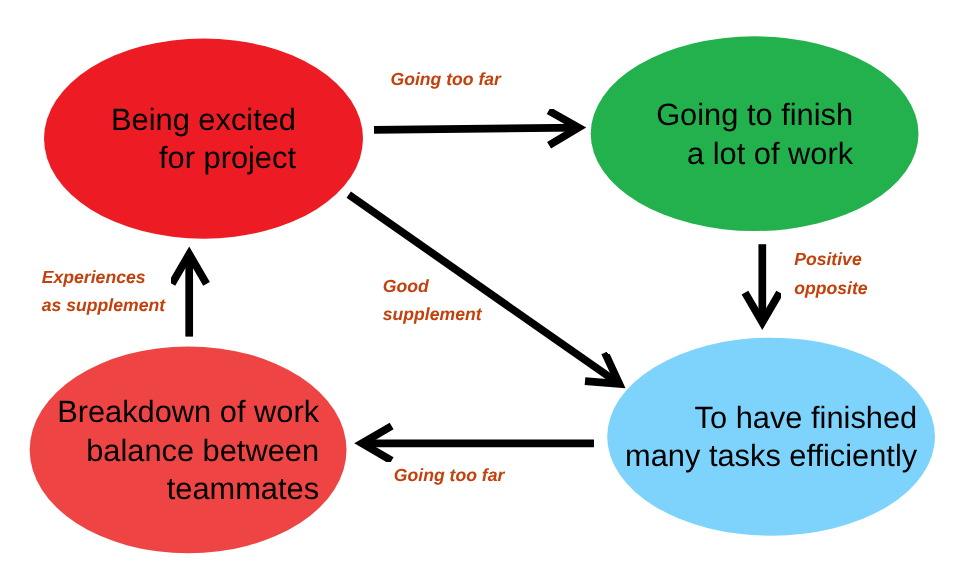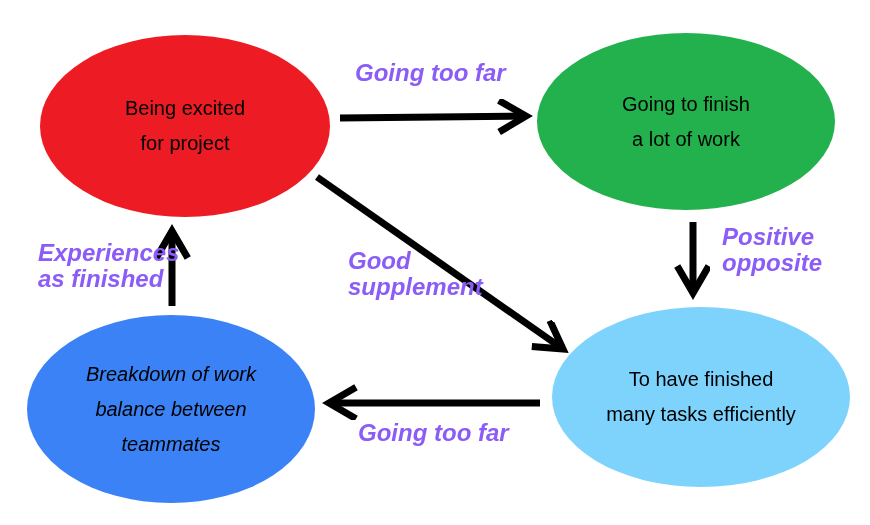--- a/index.html
+++ b/index.html
@@ -23,32 +23,32 @@
   }
   .node {
     position: absolute;
     border-radius: 50%;
     display: flex;
     align-items: center;
     justify-content: center;
   }
   .node-label {
     white-space: pre-line;
-    font-size: 20px;
+    font-size: 28px;
     line-height: 35px;
     color: #000000;
-    text-align: center;
+    text-align: right;
   }
   .edge-label {
     position: absolute;
     font-style: italic;
     font-weight: 600;
-    font-size: 24px;
+    font-size: 16px;
     line-height: 26px;
-    color: #8b5cf6;
+    color: #c2410c;
     white-space: pre-line;
   }
   .node-red    { left: 40px;  top: 35px;  width: 290px; height: 182px; }
   .node-green  { left: 537px; top: 33px;  width: 298px; height: 177px; }
   .node-blue   { left: 552px; top: 307px; width: 298px; height: 180px; }
   .node-yellow { left: 27px;  top: 315px; width: 288px; height: 188px; }
   .label-going-top    { left: 355px; top: 60px; }
   .label-positive     { left: 722px; top: 224px; }
   .label-supplement   { left: 348px; top: 248px; }
   .label-going-bottom { left: 358px; top: 420px; }
@@ -80,32 +80,32 @@
   <div class="node node-green" style="background-color: rgb(34, 177, 76);">
     <div class="node-label">Going to finish
 a lot of work</div>
   </div>
 
   <div class="node node-blue" style="background-color: #7dd3fc;">
     <div class="node-label">To have finished
 many tasks efficiently</div>
   </div>
 
-  <div class="node node-yellow" style="background-color: #3b82f6; font-style: italic;">
+  <div class="node node-yellow" style="background-color: #ef4444;">
     <div class="node-label">Breakdown of work
 balance between
 teammates</div>
   </div>
 
   <div class="edge-label label-going-top">Going too far</div>
 
   <div class="edge-label label-positive">Positive
 opposite</div>
 
   <div class="edge-label label-supplement">Good
 supplement</div>
 
   <div class="edge-label label-going-bottom">Going too far</div>
 
   <div class="edge-label label-experiences">Experiences
-as finished</div>
+as supplement</div>
 
 </div>
 
 </body></html>

